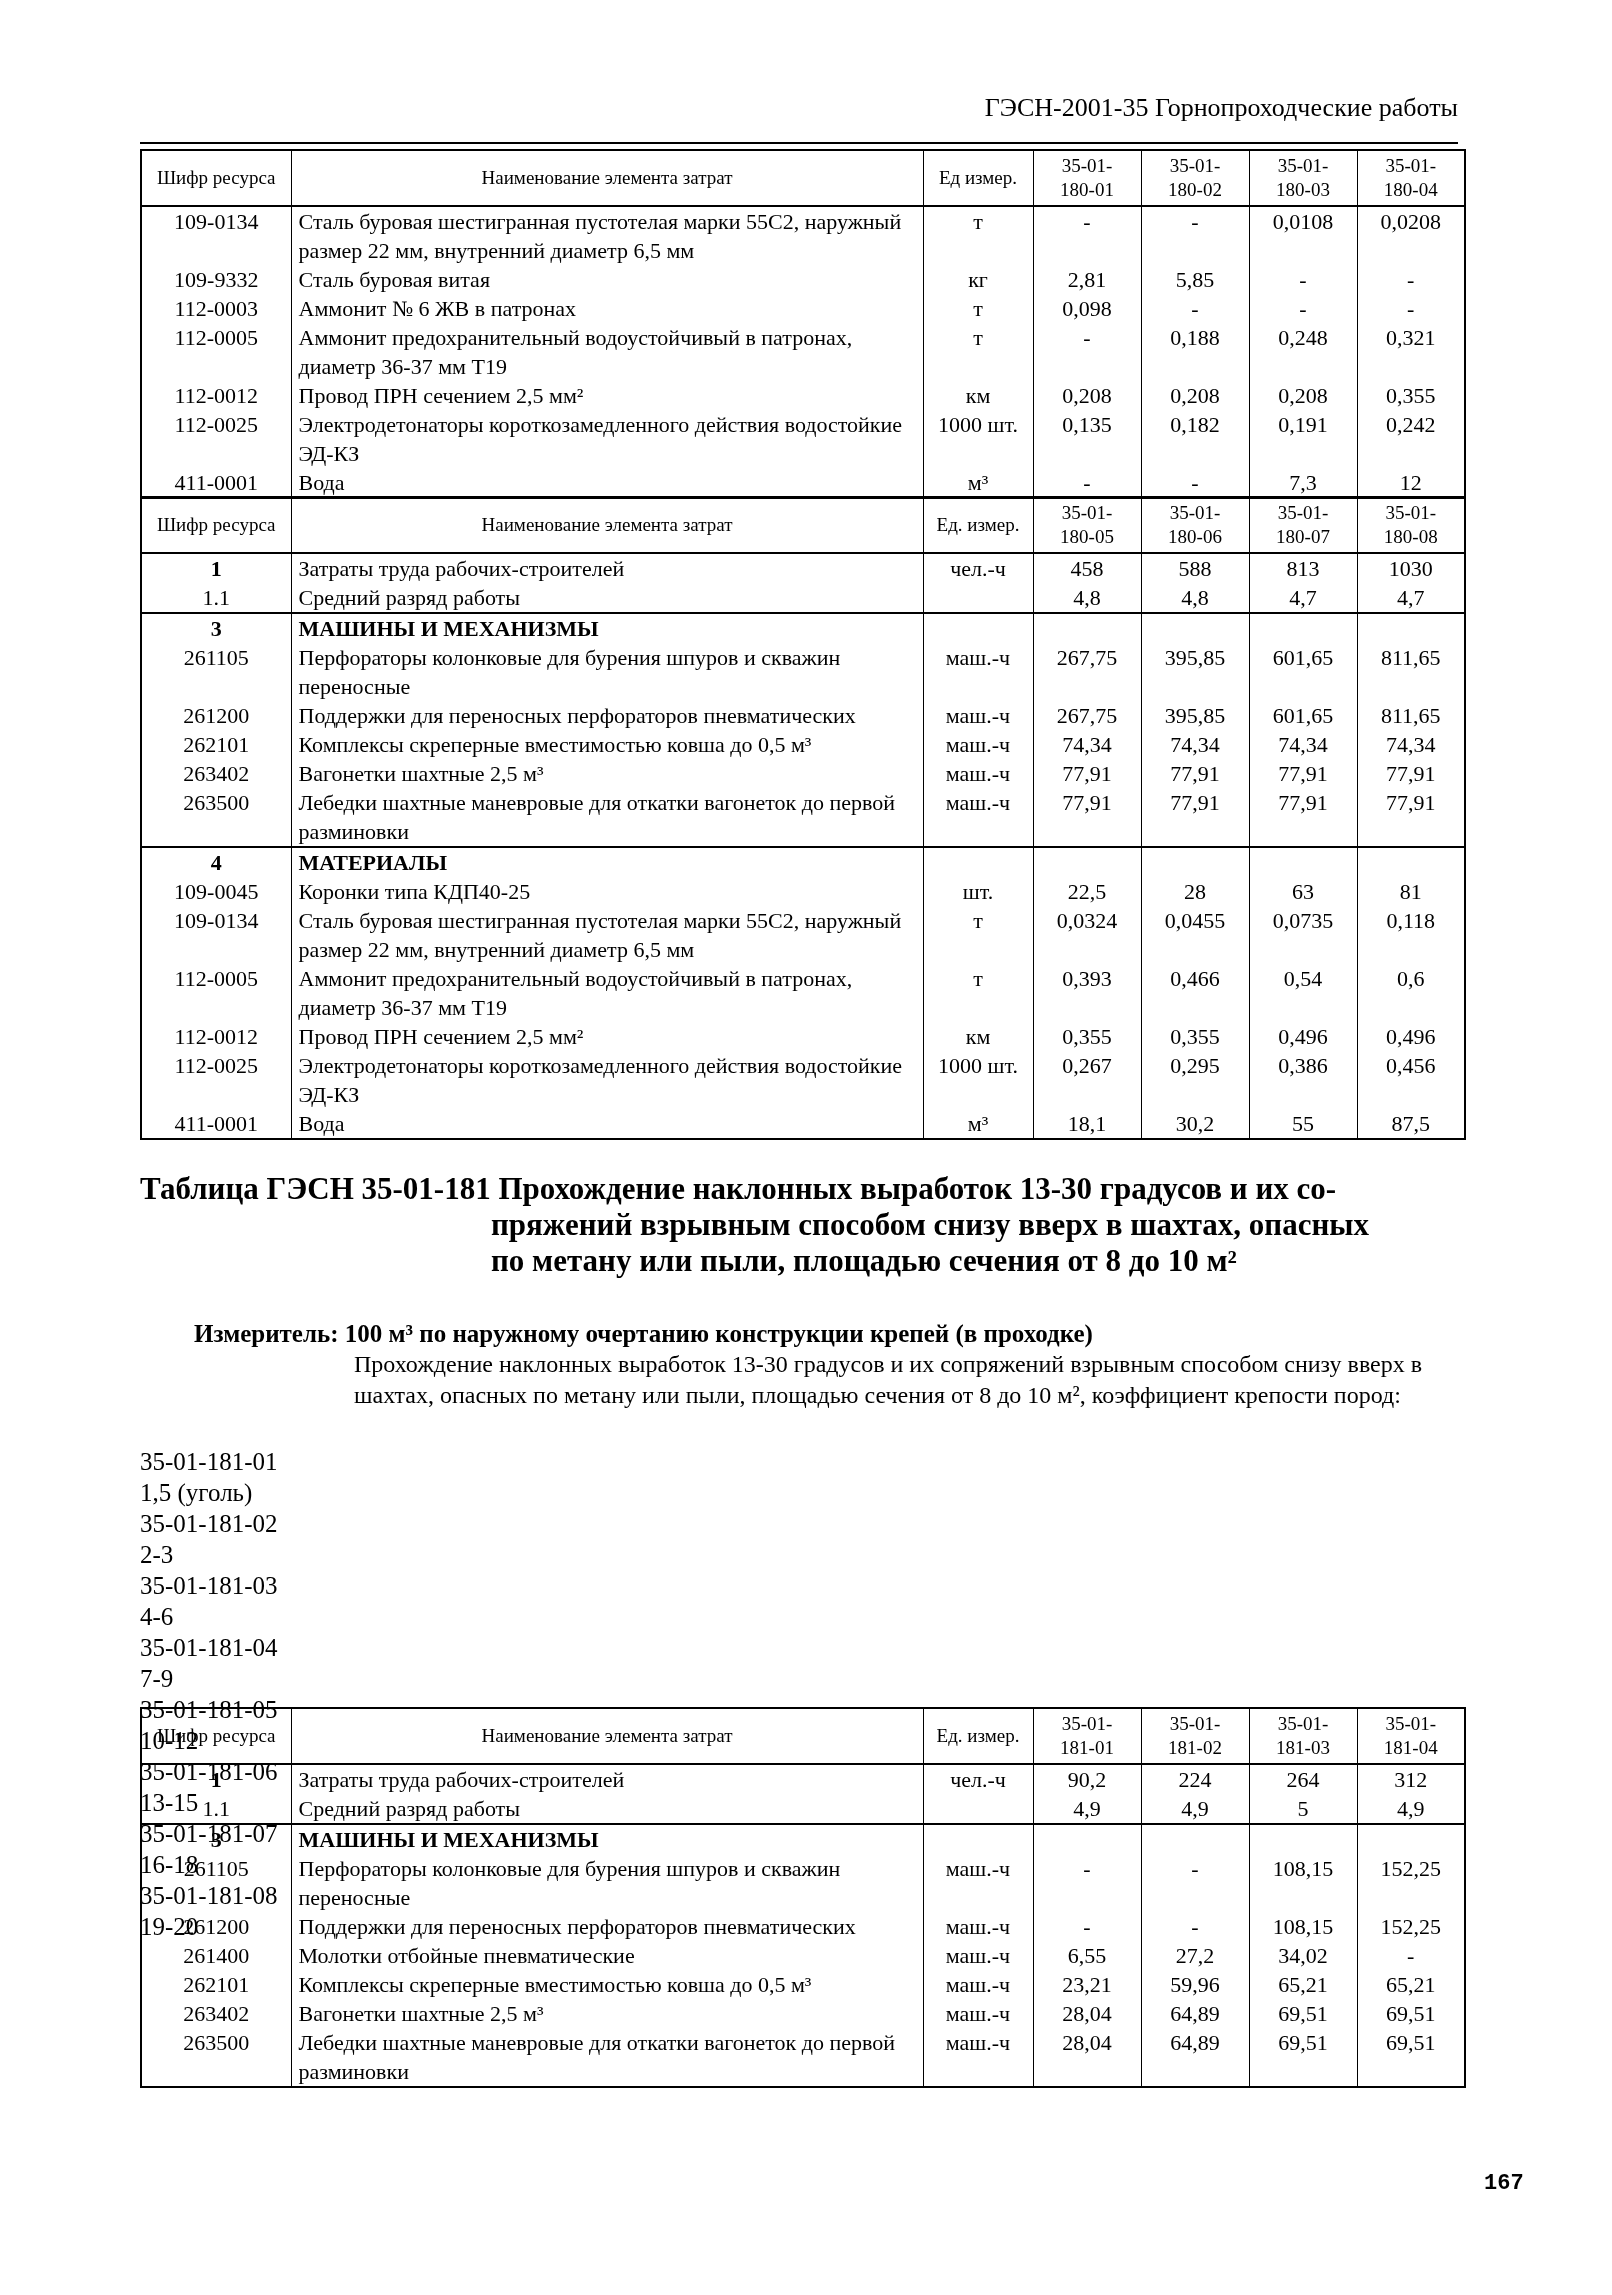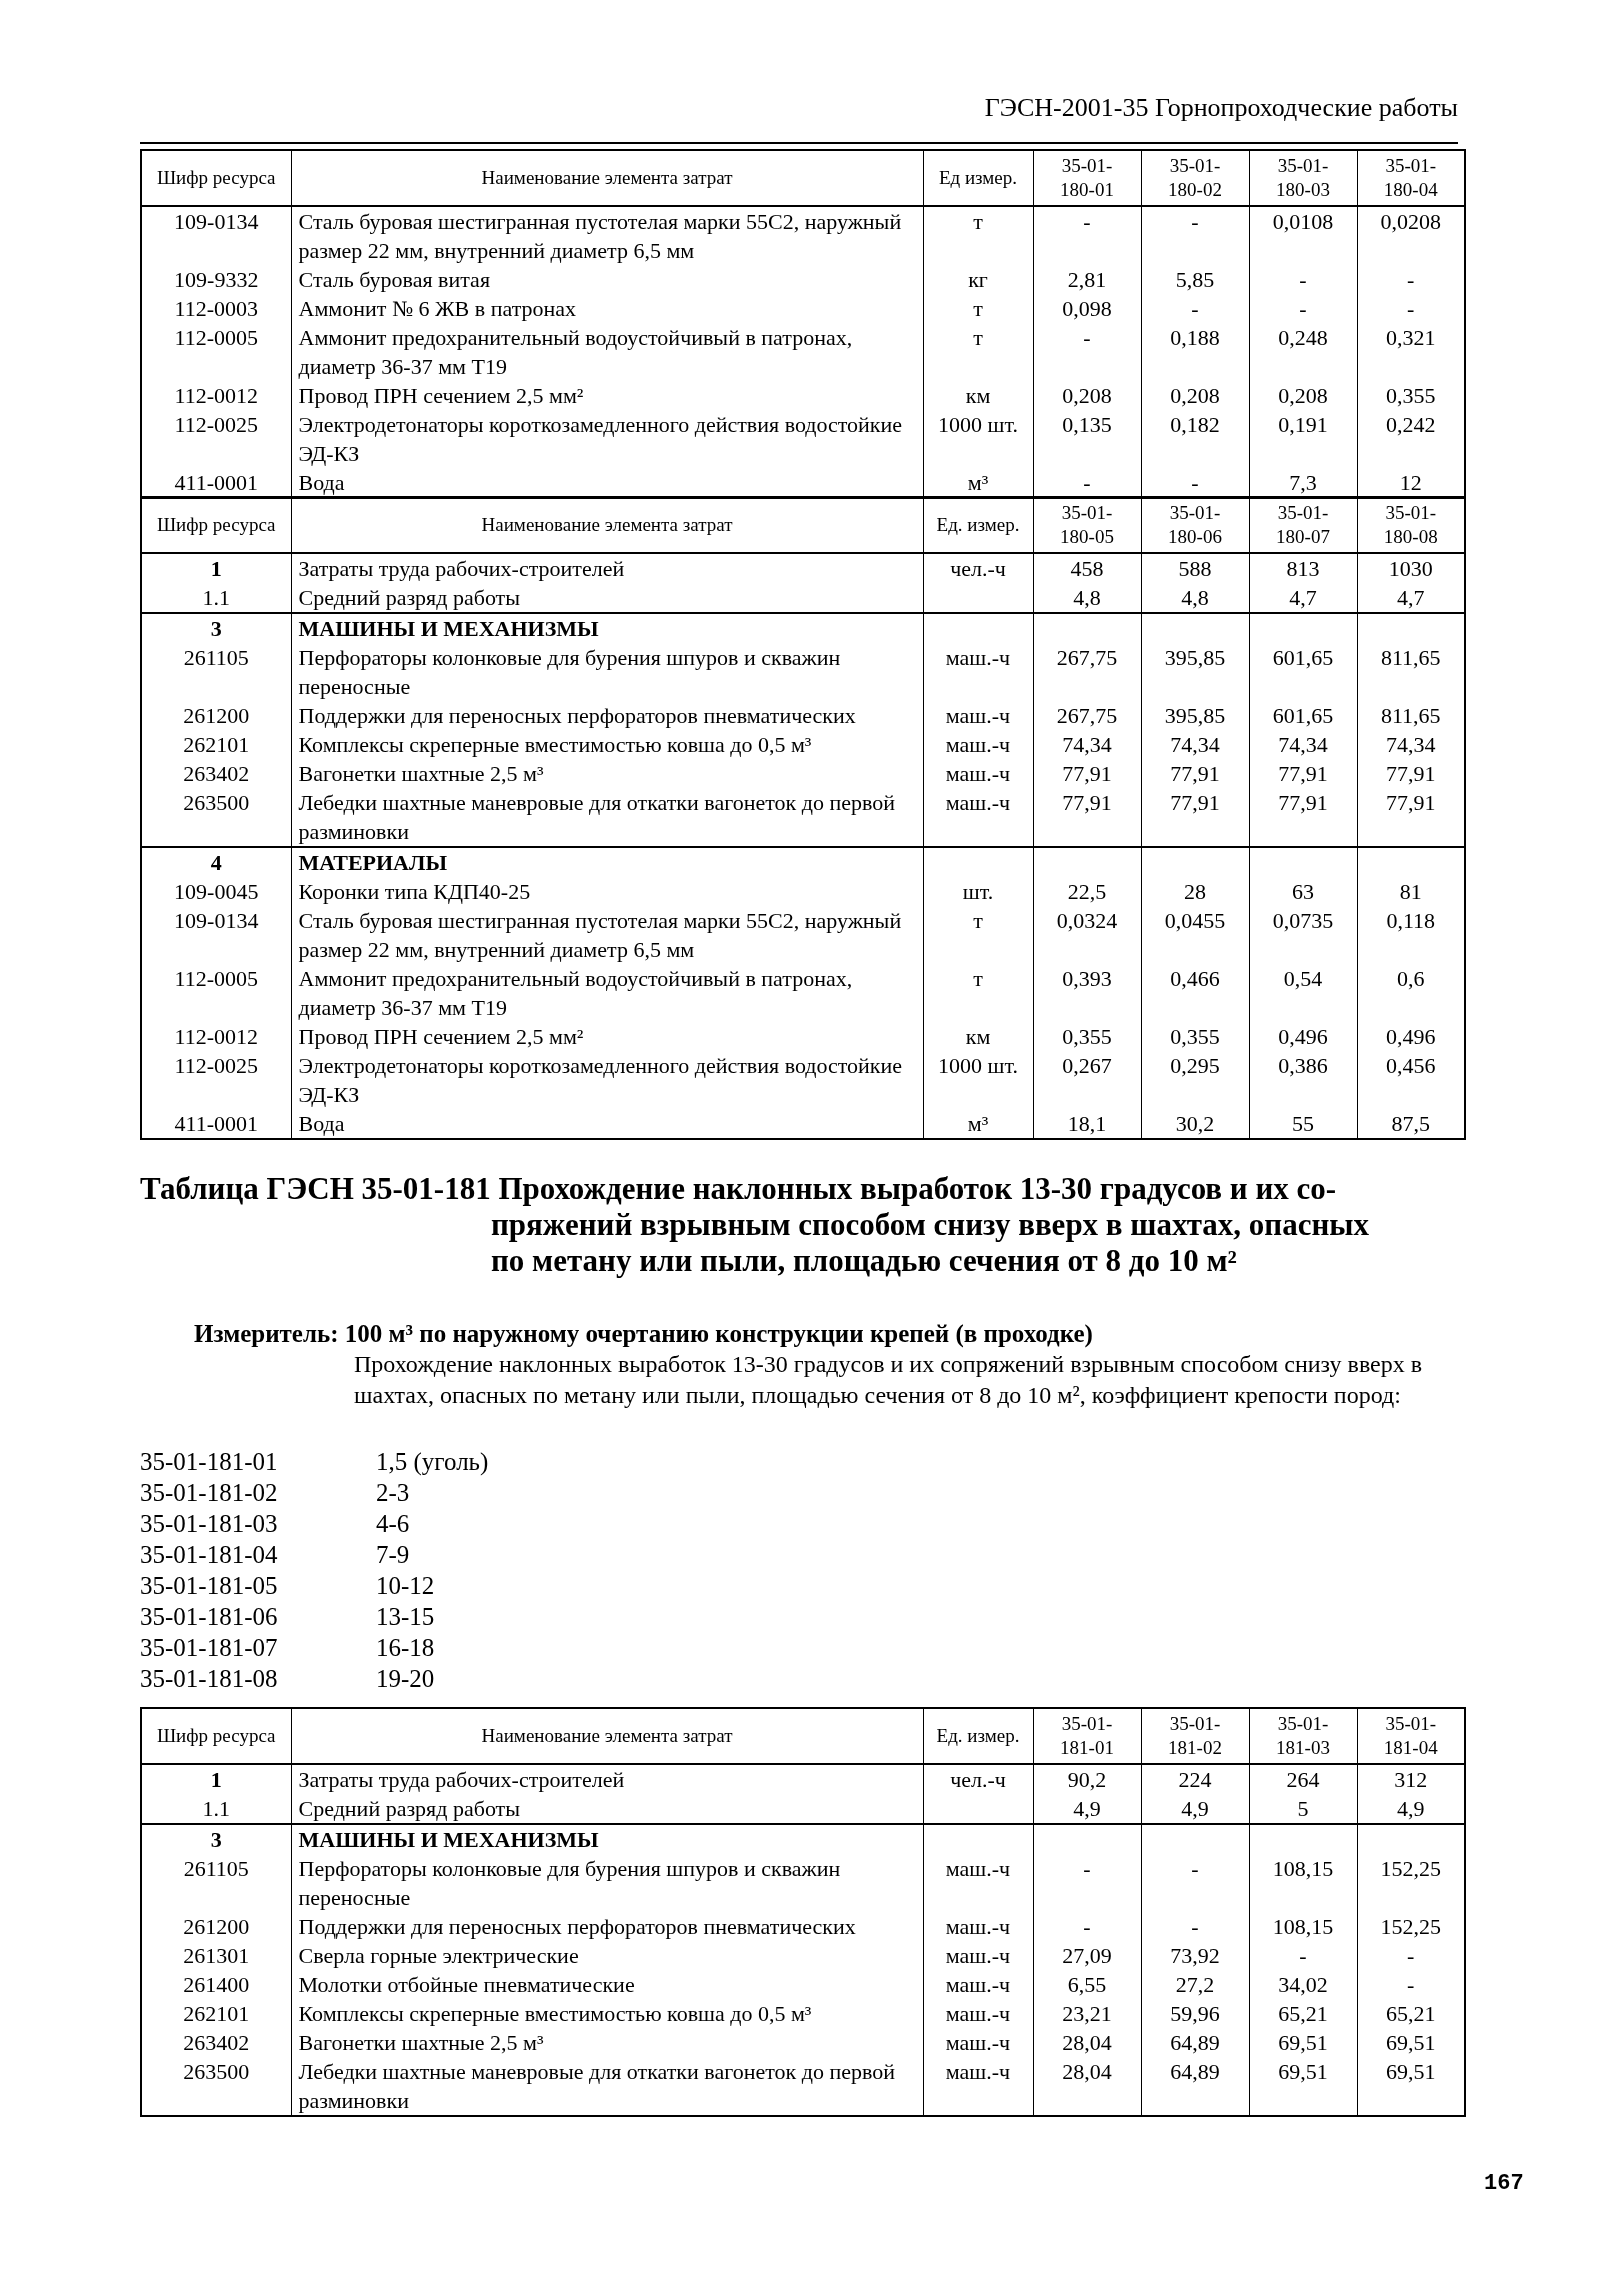--- a/index.html
+++ b/index.html
@@ -46,21 +46,21 @@
   .meter {
     position: absolute; left: 194px; top: 1318px; width: 1283px;
     font-size: 25px; line-height: 31px;
   }
   .meter .label { font-weight: bold; }
   .meter .meter-value { font-weight: bold; }
   .meter .desc { display: block; padding-left: 160px; font-size: 24px; line-height: 31px; }
   .variants {
     position: absolute; left: 140px; top: 1446px; font-size: 25px; line-height: 31px;
   }
-  .variant-row { display: flex; }
+  .variant-row { display: flex; flex-direction: column; }
   .variant-code { width: 236px; }
   .page-number {
     position: absolute; left: 1484px; top: 2171px; font-weight: bold; font-size: 22px; font-family: Liberation Mono, monospace;
   }
 </style>
 </head>
 <body>
 
 <div class="running-head">ГЭСН-2001-35 Горнопроходческие работы</div>
 
@@ -420,29 +420,20 @@
       <tr>
         <td class="code">261200</td>
         <td>Поддержки для переносных перфораторов пневматических</td>
         <td class="unit">маш.-ч</td>
         <td class="num">-</td>
         <td class="num">-</td>
         <td class="num">108,15</td>
         <td class="num">152,25</td>
       </tr>
       <tr>
-        <td class="code">261301</td>
-        <td>Сверла горные электрические</td>
-        <td class="unit">маш.-ч</td>
-        <td class="num">27,09</td>
-        <td class="num">73,92</td>
-        <td class="num">-</td>
-        <td class="num">-</td>
-      </tr>
-      <tr>
         <td class="code">261400</td>
         <td>Молотки отбойные пневматические</td>
         <td class="unit">маш.-ч</td>
         <td class="num">6,55</td>
         <td class="num">27,2</td>
         <td class="num">34,02</td>
         <td class="num">-</td>
       </tr>
       <tr>
         <td class="code">262101</td>

